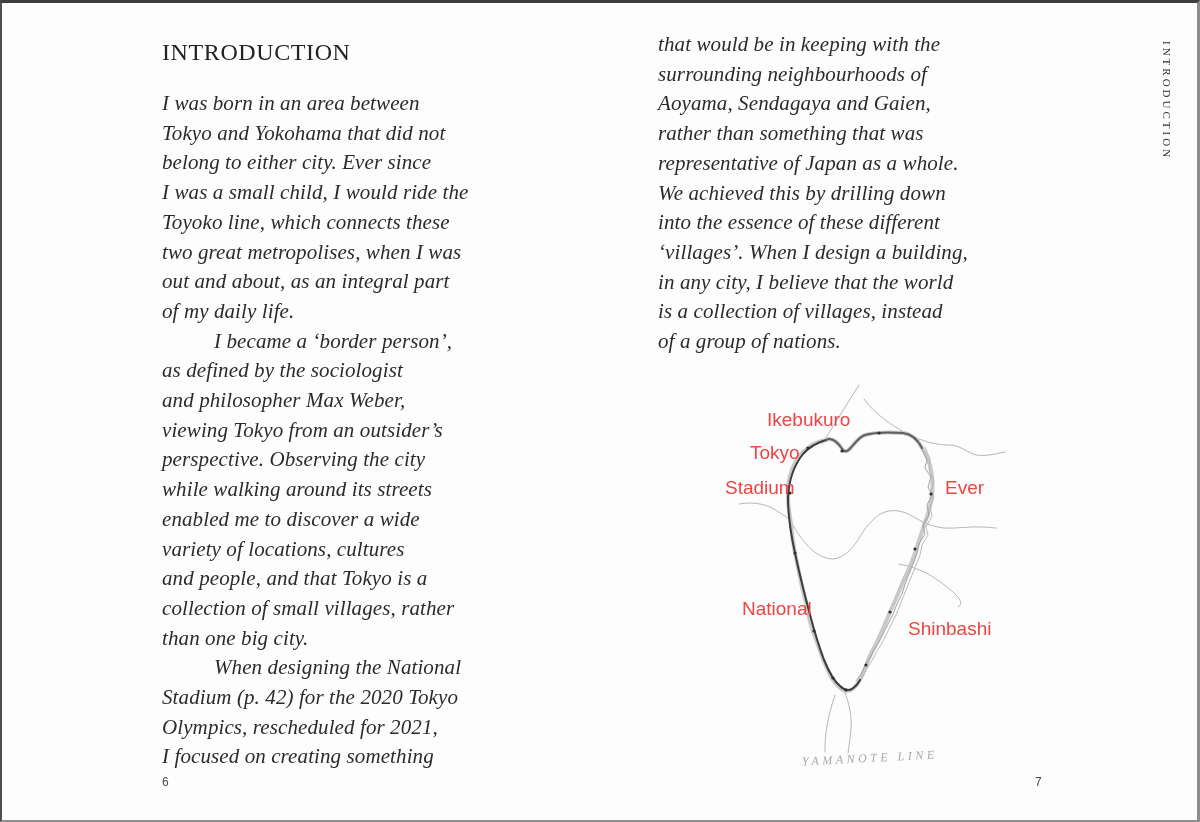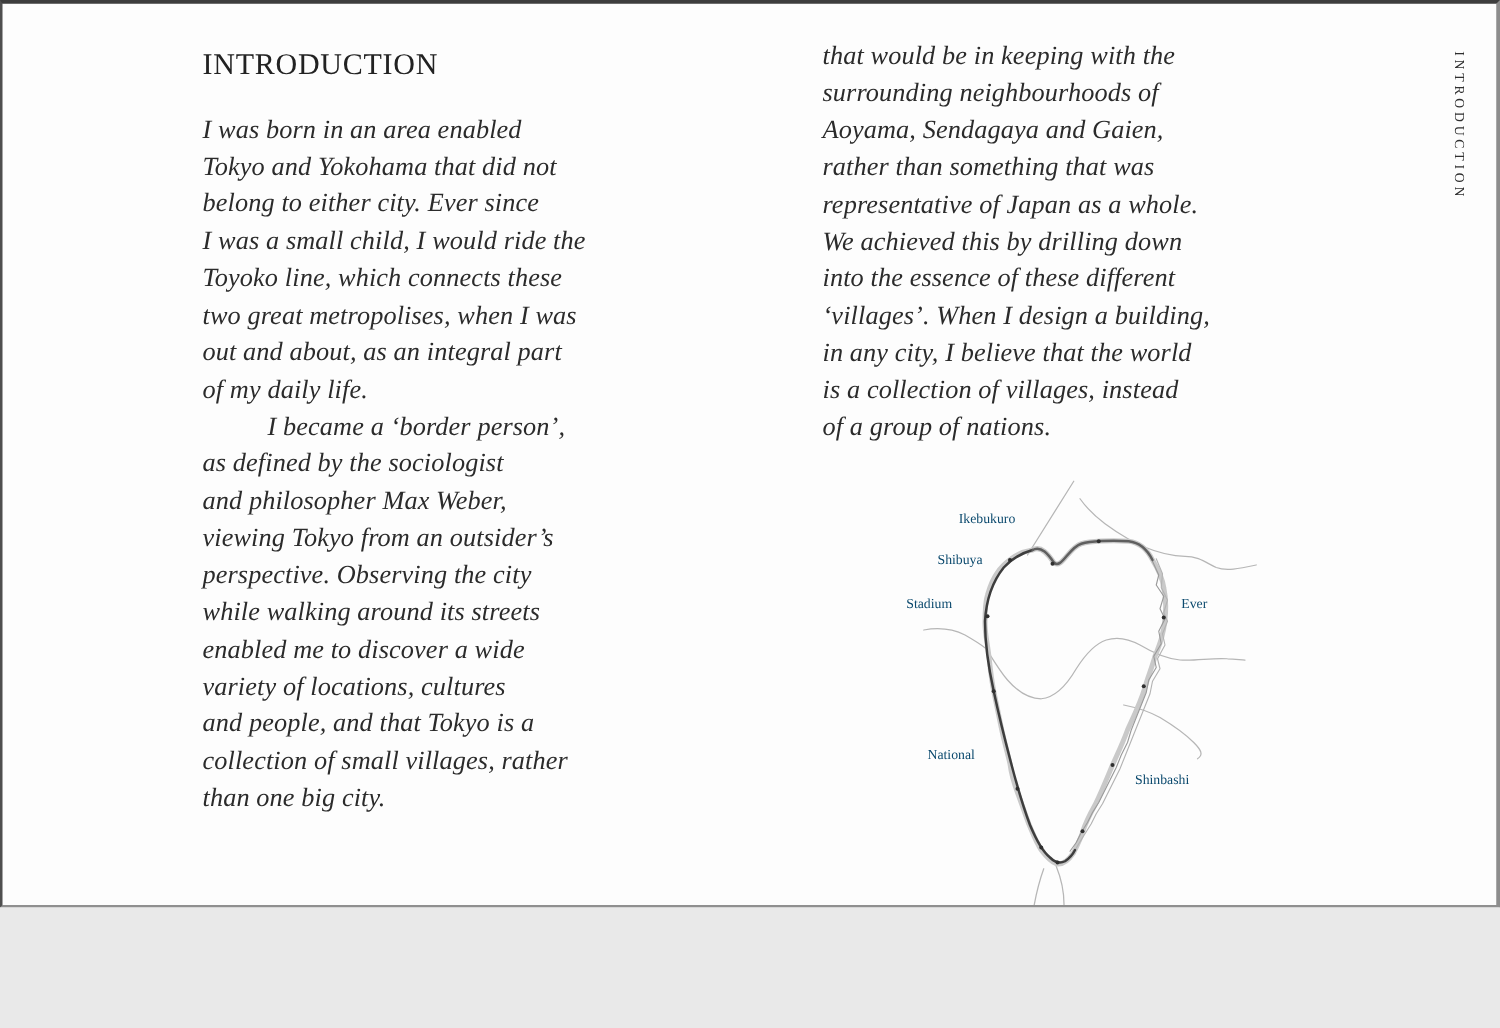--- a/index.html
+++ b/index.html
@@ -1,18 +1,18 @@
 <!DOCTYPE html>
 <html><head>
 <meta charset="utf-8">
 <style>
   html,body{margin:0;padding:0;background:#e9e9e9;}
   .spread{
     position:relative;
-    width:1200px;height:726px;
+    width:1200px;height:822px;
     box-sizing:border-box;
     background:#fdfdfd;
     border-top:3px solid #3e3e3e;
     border-left:2px solid #4f4f4f;
     border-right:3px solid #8d8d8d;
     border-bottom:2px solid #8f8f8f;
     overflow:hidden;
     font-family:"Liberation Serif","DejaVu Serif",serif;
     color:#2b2b2b;
   }
@@ -41,57 +41,61 @@
     writing-mode:vertical-rl;
     font-size:11px;letter-spacing:3px;color:#2e2e2e;
   }
   .map{
     position:absolute;left:680px;top:370px;
     width:380px;height:410px;margin:0;
   }
   .map svg{position:absolute;left:0;top:0;}
   .station{
     position:absolute;
-    font-family:Liberation Serif, serif;
-    font-size:11px;color:#0c4a6e;white-space:nowrap;
+    font-family:Liberation Sans, sans-serif;
+    font-size:19px;color:#ef4444;white-space:nowrap;
   }
   .map-caption{
     position:absolute;left:120px;top:378px;
     font-style:italic;
     font-size:12px;letter-spacing:3.5px;color:#a9a9a9;
     transform:rotate(-3deg);white-space:nowrap;
   }
 </style>
 </head>
 <body>
 
 <div class="spread">
 
   <section>
     <h1 class="heading">INTRODUCTION</h1>
     <div class="body-text" id="left-text">
-        <p class="para">I was born in an area enabled
+        <p class="para">I was born in an area between
 Tokyo and Yokohama that did not
 belong to either city. Ever since
 I was a small child, I would ride the
 Toyoko line, which connects these
 two great metropolises, when I was
 out and about, as an integral part
 of my daily life.</p>
         <p class="para indent">I became a ‘border person’,
 as defined by the sociologist
 and philosopher Max Weber,
 viewing Tokyo from an outsider’s
 perspective. Observing the city
 while walking around its streets
 enabled me to discover a wide
 variety of locations, cultures
 and people, and that Tokyo is a
 collection of small villages, rather
 than one big city.</p>
+        <p class="para indent">When designing the National
+Stadium (p. 42) for the 2020 Tokyo
+Olympics, rescheduled for 2021,
+I focused on creating something</p>
       </div>
     <div class="pagenum pagenum-left">6</div>
   </section>
 
   <section>
     <div class="body-text" id="right-text">
         <p class="para">that would be in keeping with the
 surrounding neighbourhoods of
 Aoyama, Sendagaya and Gaien,
 rather than something that was
@@ -139,21 +143,21 @@
               <circle cx="132" cy="258" r="1.6"></circle>
             <circle cx="151" cy="305" r="1.6"></circle>
               <circle cx="164" cy="317" r="1.6"></circle>
             <circle cx="184" cy="292" r="1.6"></circle>
               <circle cx="113" cy="180" r="1.6"></circle>
           </g>
         </g>
       </svg>
       <figcaption class="map-caption">YAMANOTE LINE</figcaption>
     <span class="station" style="left: 85px; top: 36px;">Ikebukuro</span>
-        <span class="station" style="left: 68px; top: 69px;">Shibuya</span>
+        <span class="station" style="left: 68px; top: 69px;">Tokyo</span>
         <span class="station" style="left: 43px; top: 104px;">Stadium</span>
         <span class="station" style="left: 263px; top: 104px;">Ever</span>
         <span class="station" style="left: 60px; top: 225px;">National</span>
         <span class="station" style="left: 226px; top: 245px; text-align: center;">Shinbashi</span>
       </figure>
 
     <div class="pagenum pagenum-right">7</div>
   </section>
 
   <div class="margin-label">INTRODUCTION</div>

